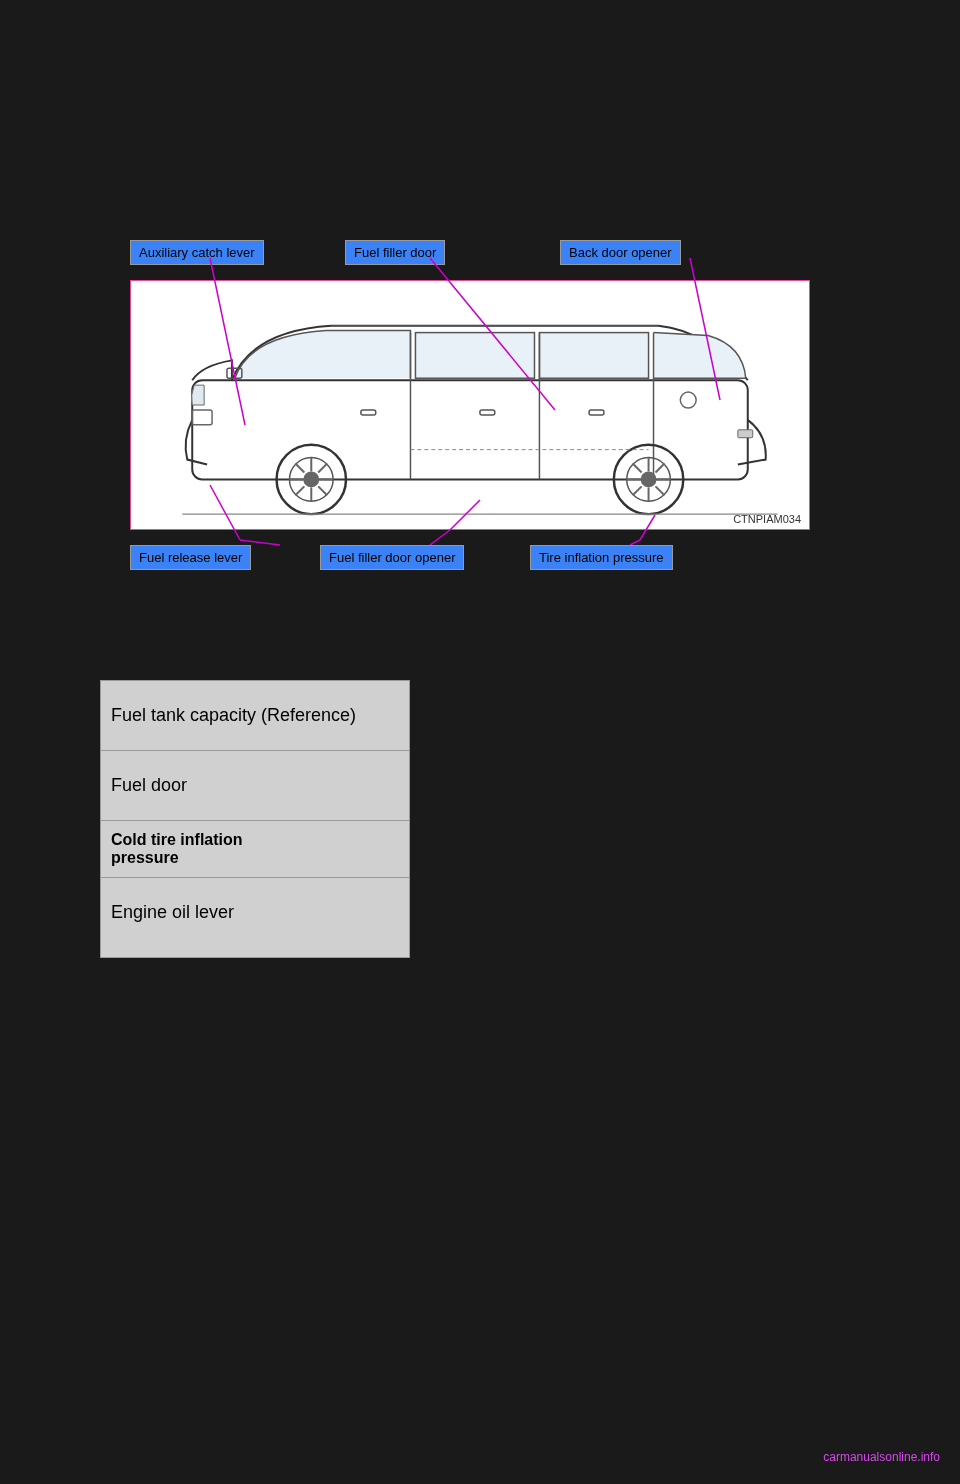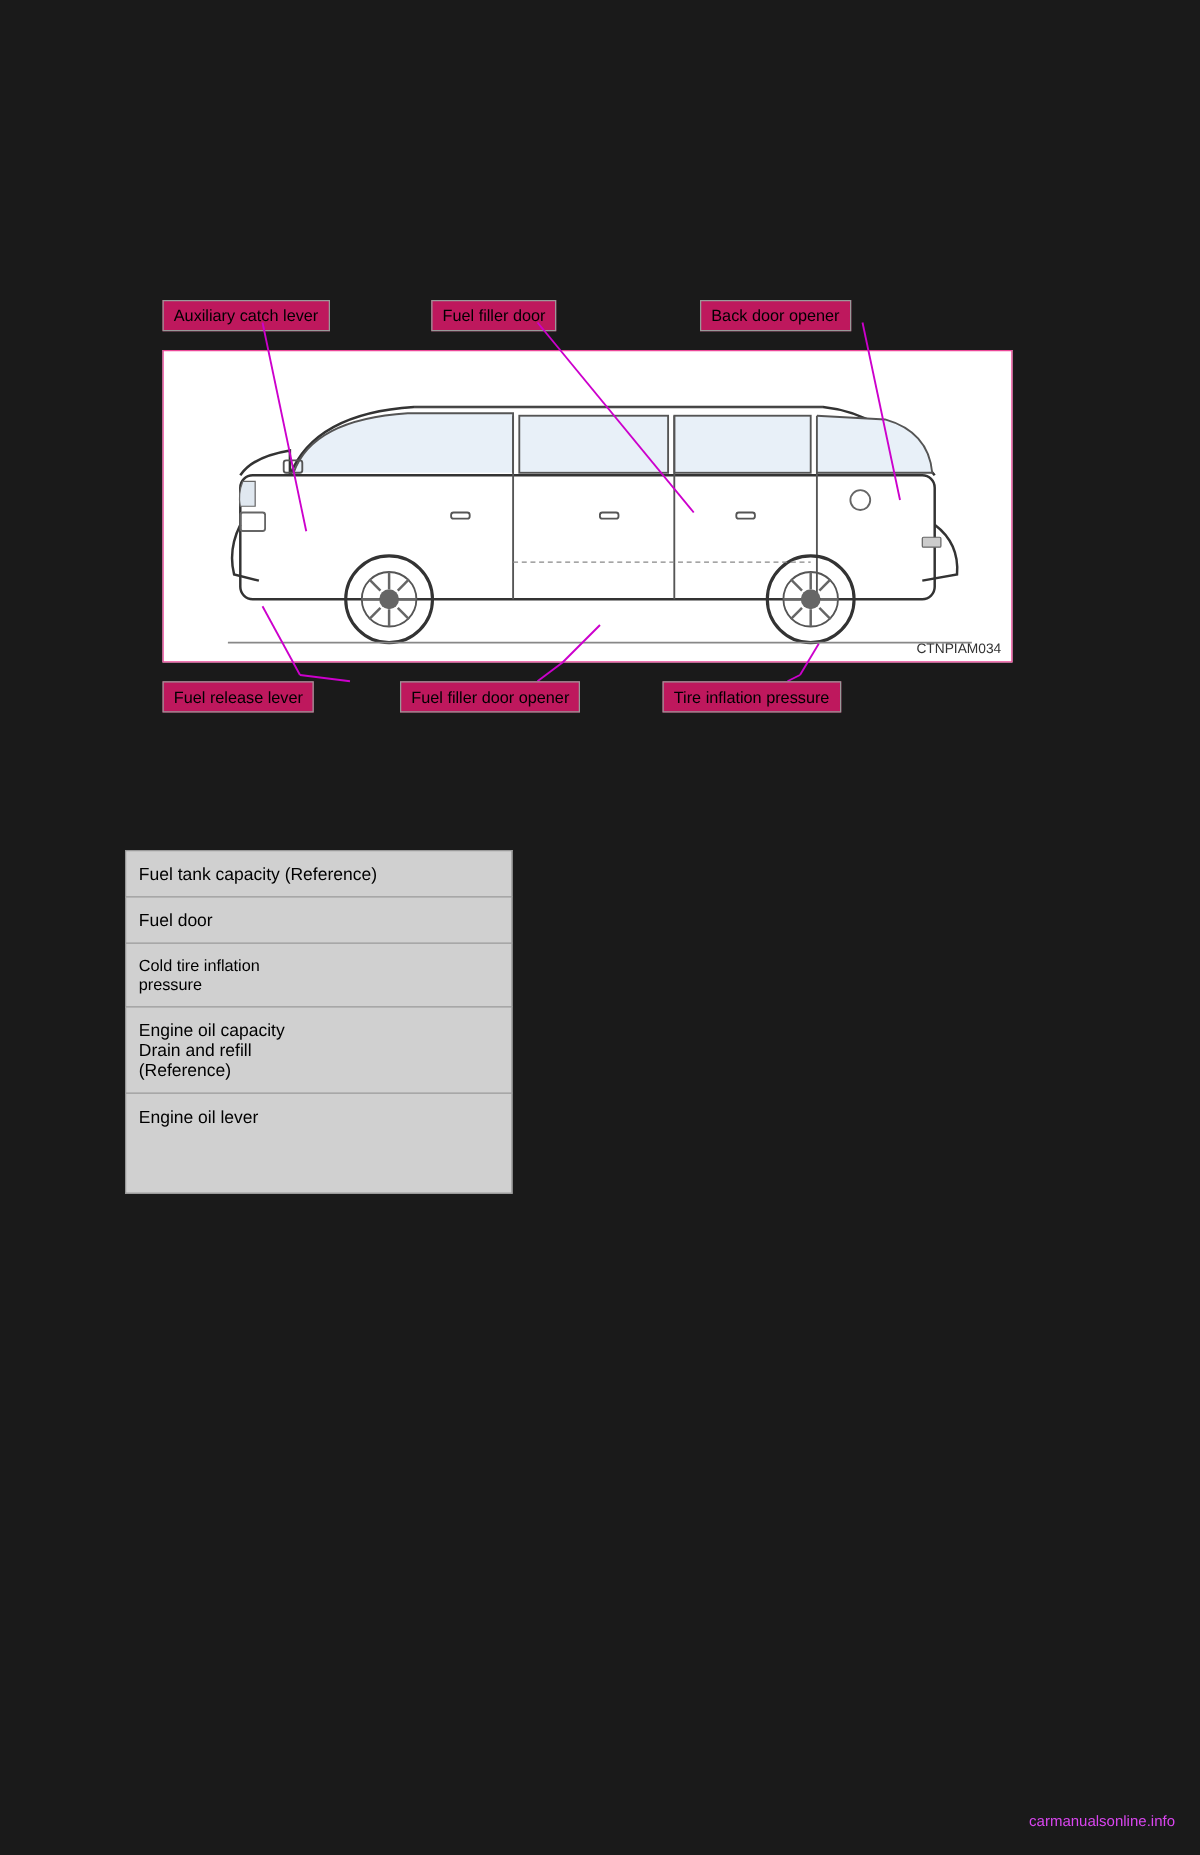--- a/index.html
+++ b/index.html
@@ -25,21 +25,21 @@
       position: absolute;
       top: 160px;
       left: 100px;
       width: 760px;
       height: 460px;
     }
 
     
     .label-box {
       position: absolute;
-      background-color: #be185d;
+      background-color: #3b82f6;
       border: 1px solid #999;
       padding: 4px 8px;
       font-size: 13px;
       color: #000;
       white-space: nowrap;
     }
 
     .label-auxiliary {
       top: 80px;
       left: 30px;
@@ -112,29 +112,29 @@
     }
 
     .info-table {
       width: 100%;
       border-collapse: collapse;
       background-color: #d0d0d0;
     }
 
     .info-table td {
       border: 1px solid #999;
-      padding: 10px 10px;
-      font-size: 14px;
+      padding: 24px 10px;
+      font-size: 18px;
       color: #000;
       vertical-align: top;
     }
 
     .info-table tr.large-text td {
-      font-size: 13px;
-      font-weight: normal;
+      font-size: 16px;
+      font-weight: bold;
       padding: 10px 10px;
       border-radius: 19px;
     }
 
     .info-table tr.tall td {
       height: 80px;
     }
 
     
     .footer {
@@ -271,23 +271,20 @@
       <tbody>
         <tr>
           <td>Fuel tank capacity (Reference)</td>
         </tr>
         <tr>
           <td>Fuel door</td>
         </tr>
         <tr class="large-text">
           <td>Cold tire inflation<br>pressure</td>
         </tr>
-        <tr>
-          <td>Engine oil capacity<br>Drain and refill<br>(Reference)</td>
-        </tr>
         <tr class="tall">
           <td>Engine oil lever</td>
         </tr>
       </tbody>
     </table>
   </div>
 
   <div class="footer">
     <span>carmanualsonline.info</span>
   </div>

